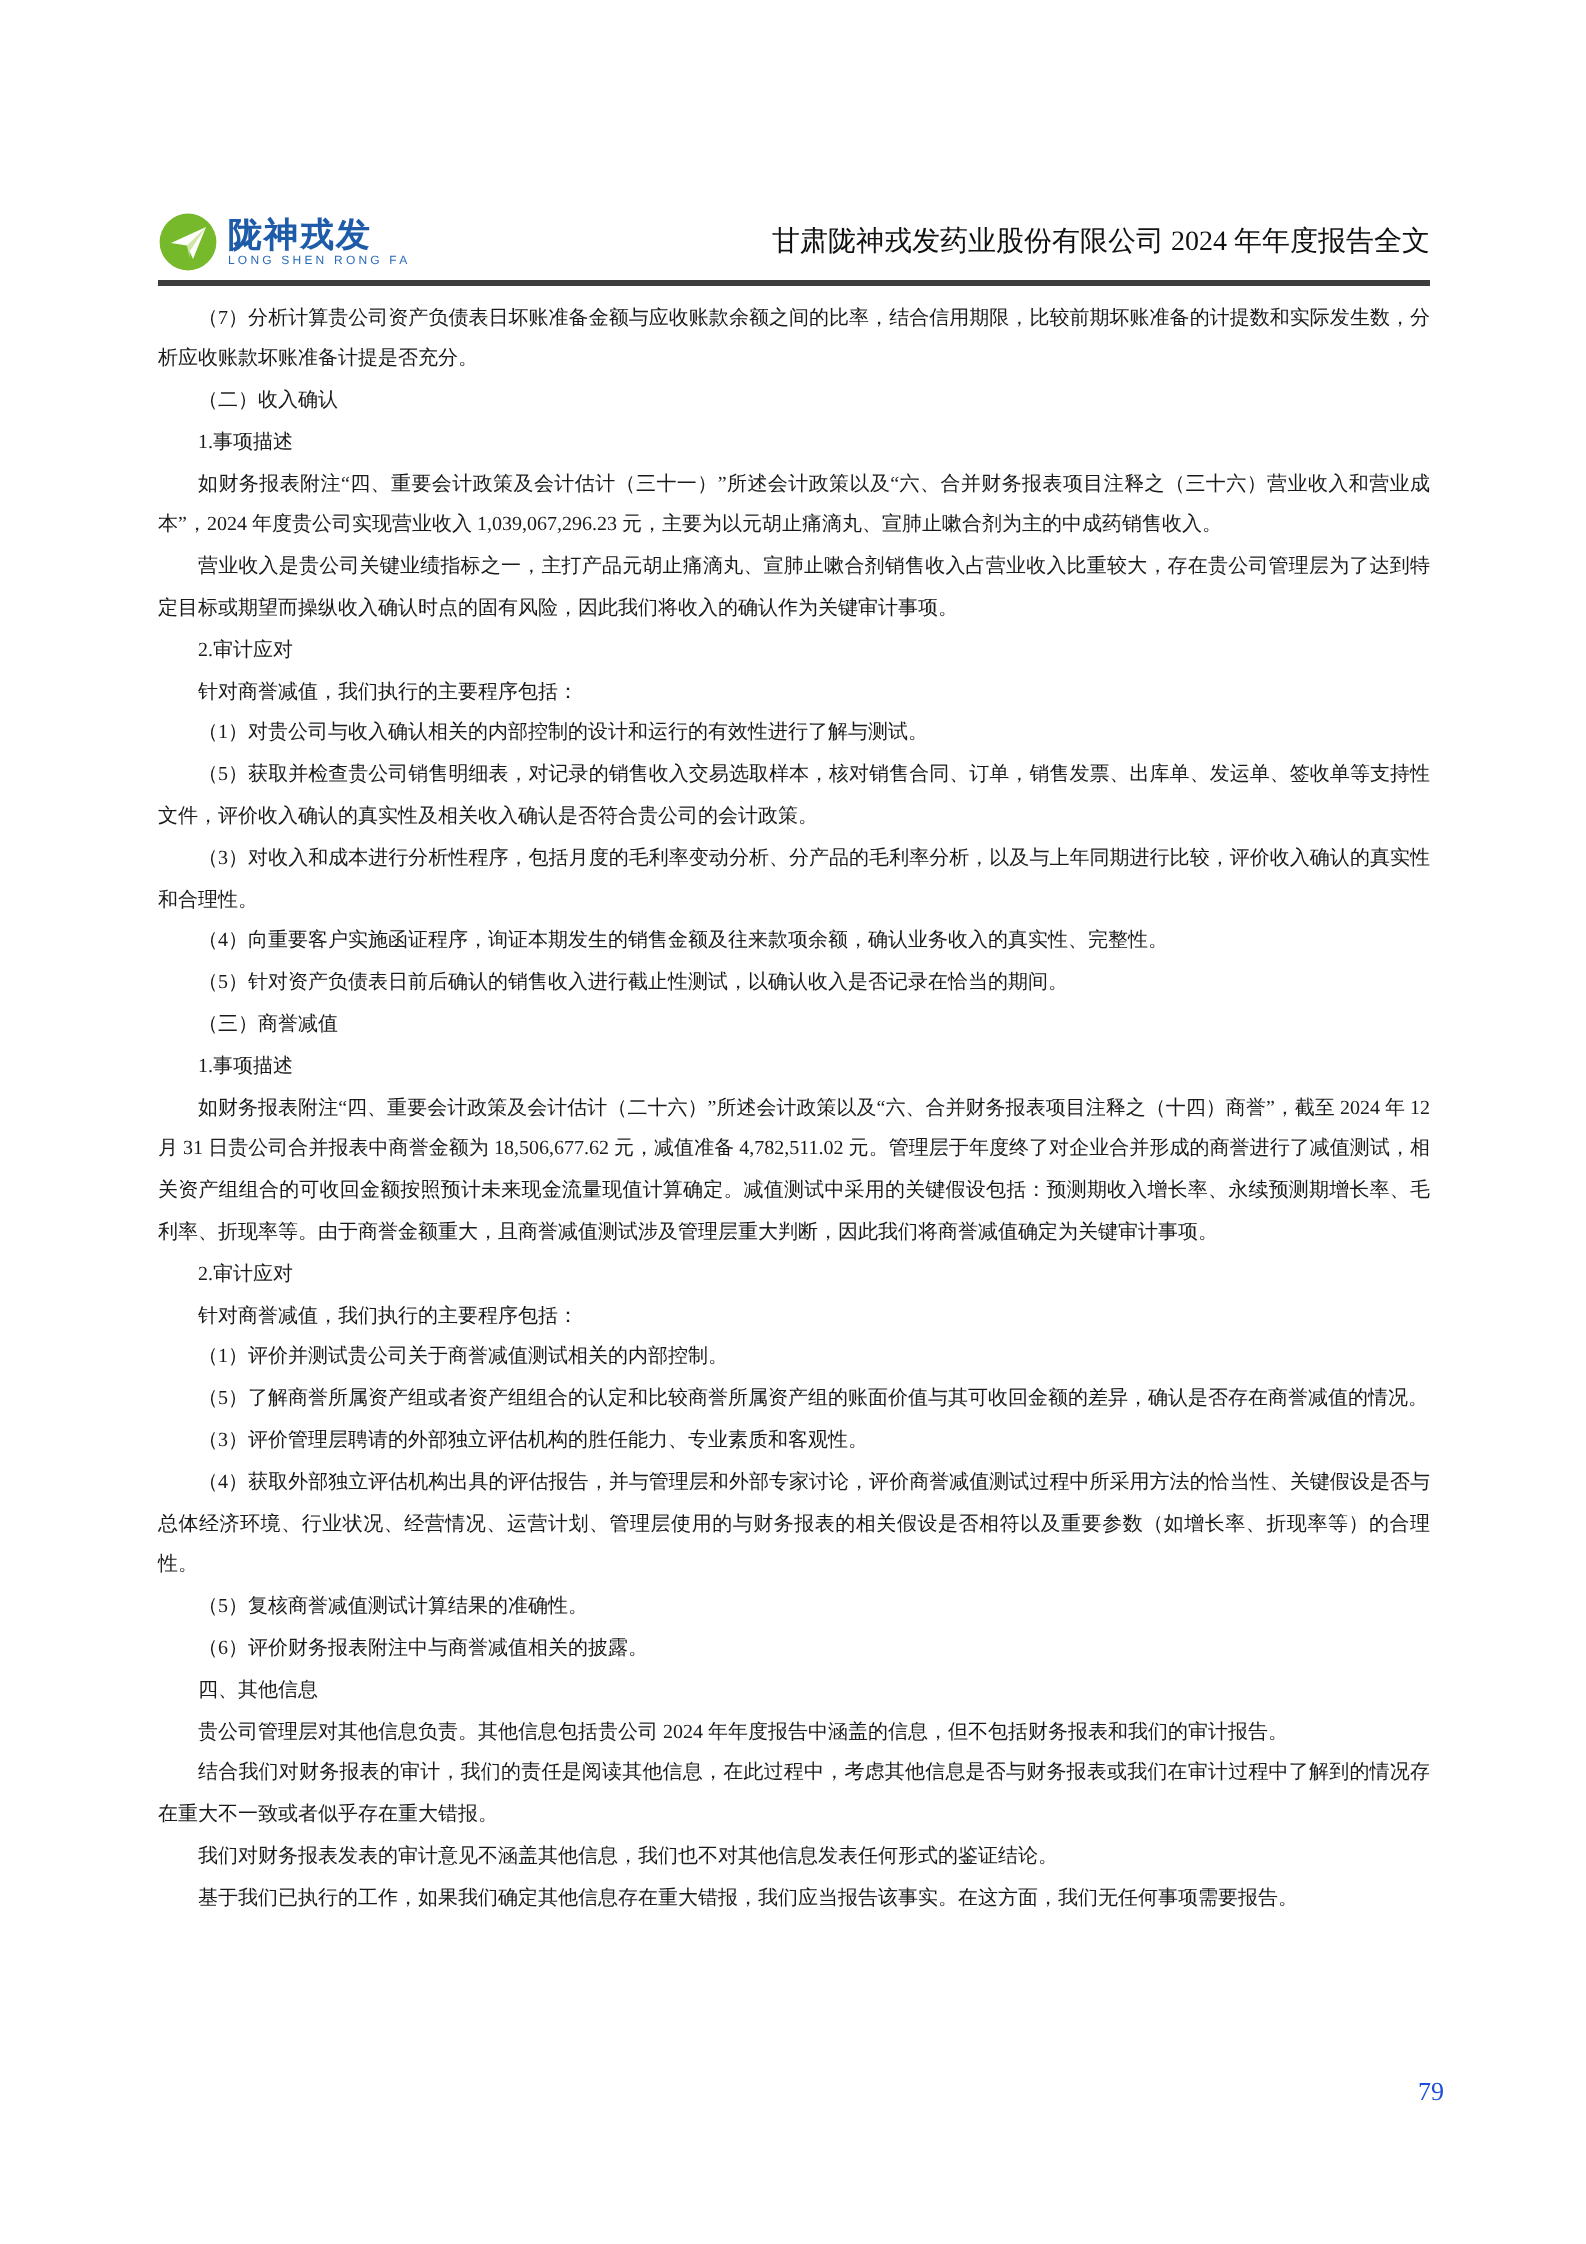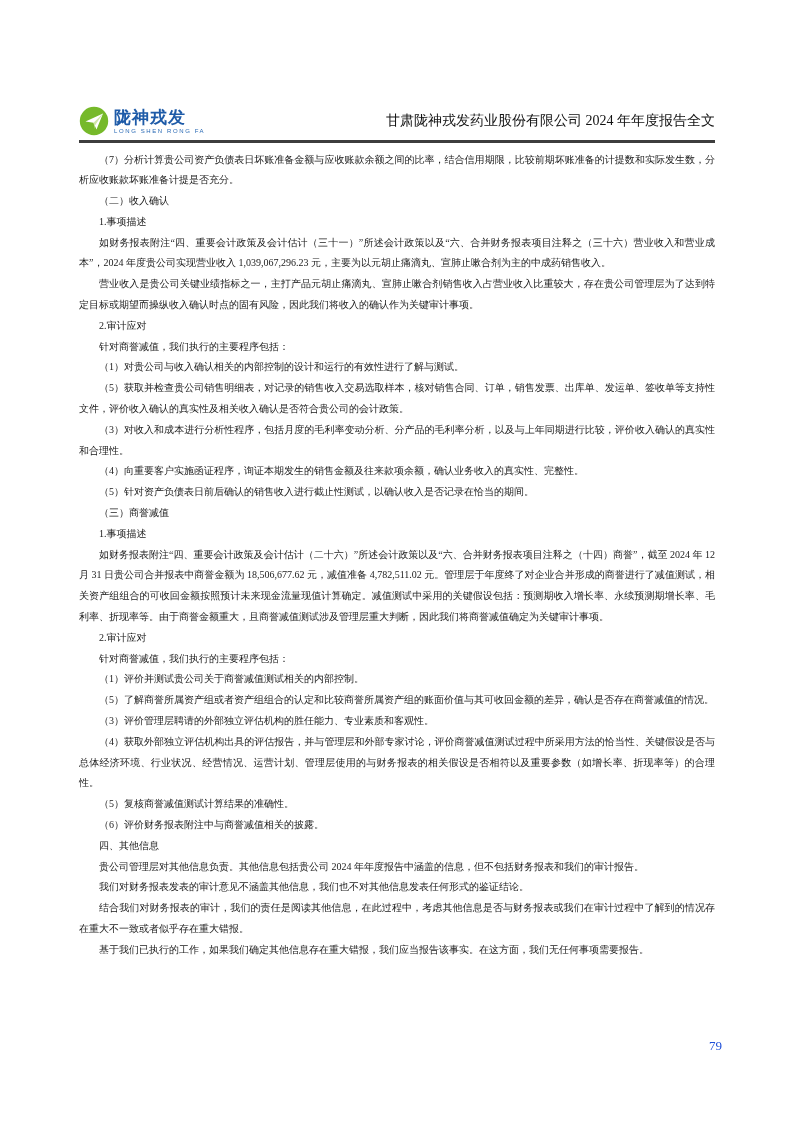--- a/index.html
+++ b/index.html
@@ -122,21 +122,21 @@
       <p>2.审计应对</p>
       <p>针对商誉减值，我们执行的主要程序包括：</p>
       <p>（1）评价并测试贵公司关于商誉减值测试相关的内部控制。</p>
       <p>（5）了解商誉所属资产组或者资产组组合的认定和比较商誉所属资产组的账面价值与其可收回金额的差异，确认是否存在商誉减值的情况。</p>
       <p>（3）评价管理层聘请的外部独立评估机构的胜任能力、专业素质和客观性。</p>
       <p>（4）获取外部独立评估机构出具的评估报告，并与管理层和外部专家讨论，评价商誉减值测试过程中所采用方法的恰当性、关键假设是否与总体经济环境、行业状况、经营情况、运营计划、管理层使用的与财务报表的相关假设是否相符以及重要参数（如增长率、折现率等）的合理性。</p>
       <p>（5）复核商誉减值测试计算结果的准确性。</p>
       <p>（6）评价财务报表附注中与商誉减值相关的披露。</p>
       <p>四、其他信息</p>
       <p>贵公司管理层对其他信息负责。其他信息包括贵公司 2024 年年度报告中涵盖的信息，但不包括财务报表和我们的审计报告。</p>
+      <p>结合我们对财务报表的审计，我们的责任是阅读其他信息，在此过程中，考虑其他信息是否与财务报表或我们在审计过程中了解到的情况存在重大不一致或者似乎存在重大错报。</p>
       <p>我们对财务报表发表的审计意见不涵盖其他信息，我们也不对其他信息发表任何形式的鉴证结论。</p>
-      <p>结合我们对财务报表的审计，我们的责任是阅读其他信息，在此过程中，考虑其他信息是否与财务报表或我们在审计过程中了解到的情况存在重大不一致或者似乎存在重大错报。</p>
       <p>基于我们已执行的工作，如果我们确定其他信息存在重大错报，我们应当报告该事实。在这方面，我们无任何事项需要报告。</p>
     </div>
 
   </div>
 
   <div class="page-number">79</div>
 </div>
 
 </body></html>

